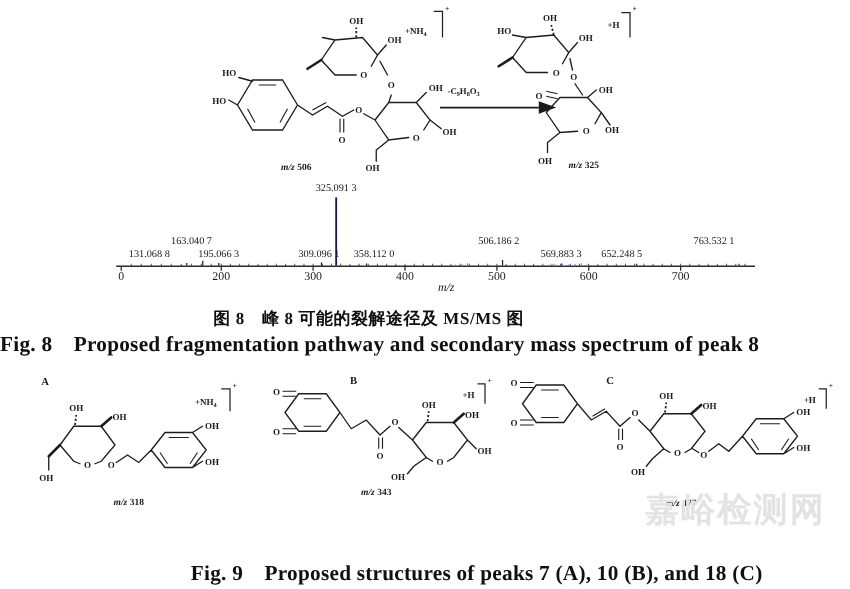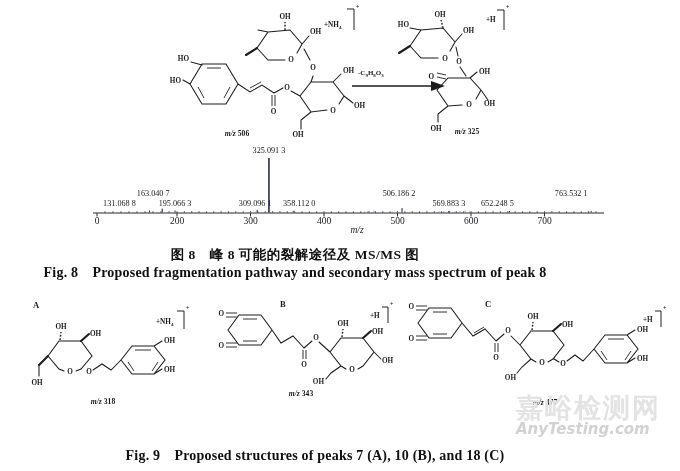--- a/index.html
+++ b/index.html
@@ -14,21 +14,21 @@
   .charge{font-size:6px;font-weight:bold;}
   .loss{font-size:7px;font-weight:bold;}
   .bond{stroke:#1c1c1c;stroke-width:1.05;fill:none;stroke-linecap:round;}
   .bond2{stroke:#1c1c1c;stroke-width:0.9;fill:none;}
   .wedge{stroke:#1c1c1c;stroke-width:2.1;fill:none;stroke-linecap:round;}
   .hash{stroke:#1c1c1c;stroke-width:1.4;fill:none;stroke-dasharray:1.8,1.6;}
   .bracket{stroke:#222;stroke-width:1;fill:none;}
   .caption{position:absolute;left:0;width:590px;text-align:center;color:#101010;
            font-weight:bold;white-space:pre;}
   .cap-zh{font-size:13.5px;letter-spacing:0.5px;}
-  .cap-en{font-size:14px;letter-spacing:0.2px;}
+  .cap-en{font-size:17px;letter-spacing:0.2px;text-align:right;}
   .watermark{position:absolute;left:516px;top:394px;width:164px;text-align:left;line-height:1.05;}
   .wm1{font-size:27px;font-weight:bold;color:#e3e3e3;letter-spacing:2px;}
   .wm2{font-size:15px;font-weight:bold;font-style:italic;color:#d2d2d2;
        font-family:"DejaVu Sans","Liberation Sans",sans-serif;}
 </style>
 </head>
 <body>
 
 <div class="page">
 
@@ -294,16 +294,15 @@
   </g>
 </svg>
 
 <div class="caption cap-zh" style="top:246px;">图 8　峰 8 可能的裂解途径及 MS/MS 图</div>
 <div class="caption cap-en" style="top:264px;">Fig. 8　Proposed fragmentation pathway and secondary mass spectrum of peak 8</div>
 
 <div class="caption cap-en" style="top:447px;padding-left:20px;">Fig. 9　Proposed structures of peaks 7 (A), 10 (B), and 18 (C)</div>
 
 <div class="watermark">
   <div class="wm1">嘉峪检测网</div>
-  <div class="wm2">AnyTesting.com</div>
 </div>
 
 </div>
 
 </body></html>

